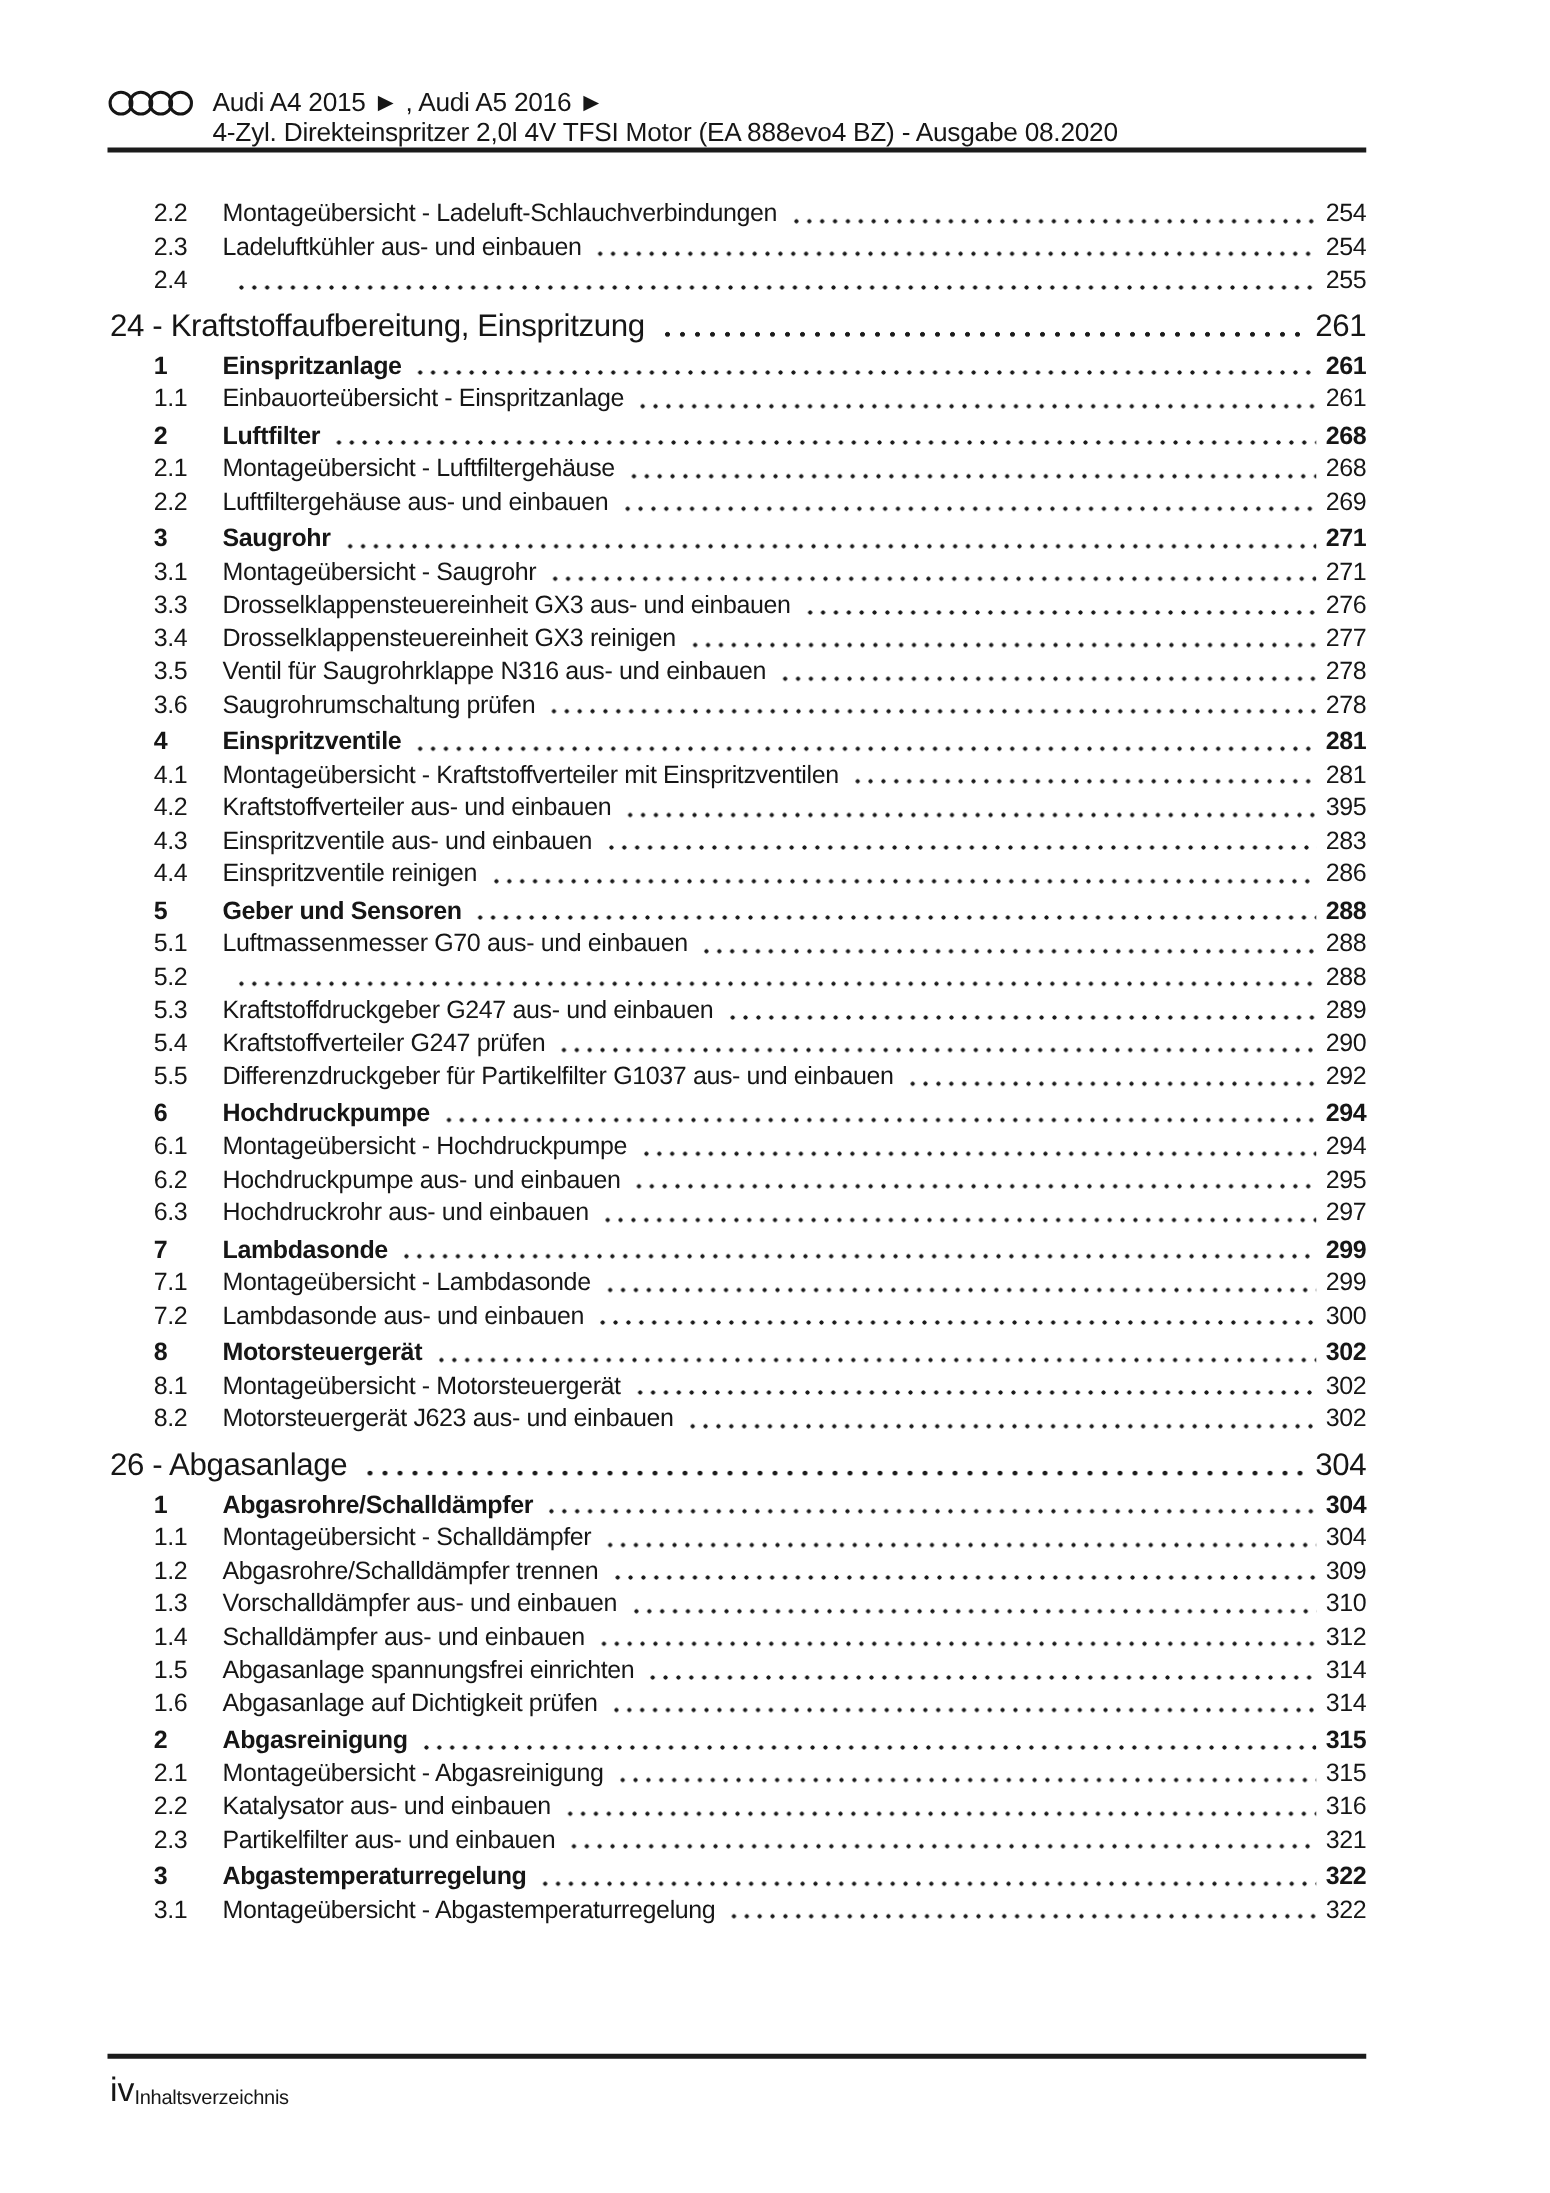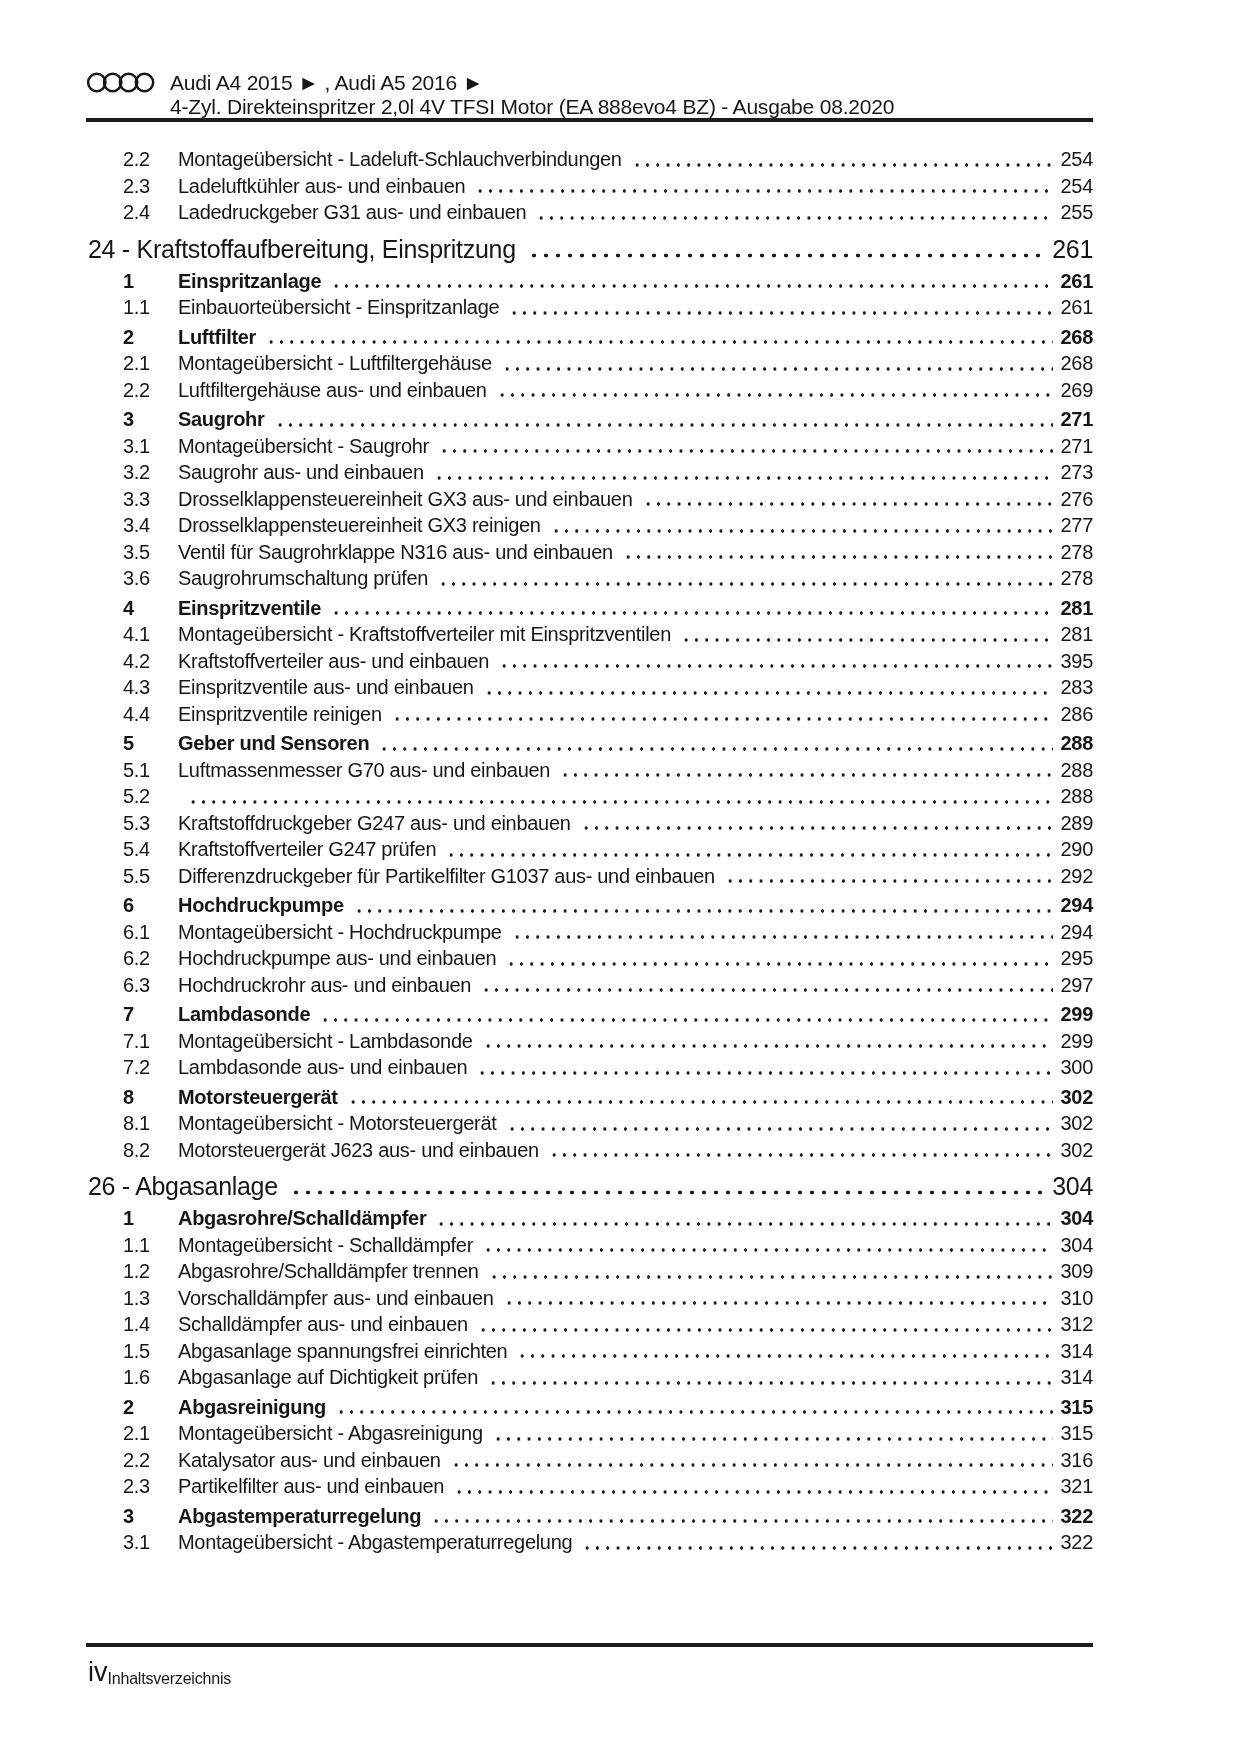--- a/index.html
+++ b/index.html
@@ -49,21 +49,21 @@
     width: 1007px;
     height: 4px;
     background: #1b1b1b;
   }
   .rule-top    { top: 118px; }
   .rule-bottom { top: 1643px; }
 
   
   .toc {
     position: absolute;
-    top: 146px;
+    top: 158px;
     left: 86px;
     width: 1007px;
   }
   .row {
     display: flex;
     align-items: baseline;
     white-space: nowrap;
   }
   .row.sub, .row.sec {
     padding-left: 37px;
@@ -142,21 +142,20 @@
         <span class="pg">254</span>
       </div>
       <div class="row sub">
         <span class="num">2.3</span>
         <span class="title">Ladeluftkühler aus- und einbauen</span>
         <span class="leader"></span>
         <span class="pg">254</span>
       </div>
       <div class="row sub">
         <span class="num">2.4</span>
-        <span class="title">Ladedruckgeber G31 aus- und einbauen</span>
         <span class="leader"></span>
         <span class="pg">255</span>
       </div>
       <div class="row chapter">
         <span class="title">24 - Kraftstoffaufbereitung, Einspritzung</span>
         <span class="leader"></span>
         <span class="pg">261</span>
       </div>
       <div class="row sec">
         <span class="num">1</span>
@@ -192,26 +191,20 @@
         <span class="num">3</span>
         <span class="title">Saugrohr</span>
         <span class="leader"></span>
         <span class="pg">271</span>
       </div>
       <div class="row sub">
         <span class="num">3.1</span>
         <span class="title">Montageübersicht - Saugrohr</span>
         <span class="leader"></span>
         <span class="pg">271</span>
-      </div>
-      <div class="row sub">
-        <span class="num">3.2</span>
-        <span class="title">Saugrohr aus- und einbauen</span>
-        <span class="leader"></span>
-        <span class="pg">273</span>
       </div>
       <div class="row sub">
         <span class="num">3.3</span>
         <span class="title">Drosselklappensteuereinheit GX3 aus- und einbauen</span>
         <span class="leader"></span>
         <span class="pg">276</span>
       </div>
       <div class="row sub">
         <span class="num">3.4</span>
         <span class="title">Drosselklappensteuereinheit GX3 reinigen</span>

